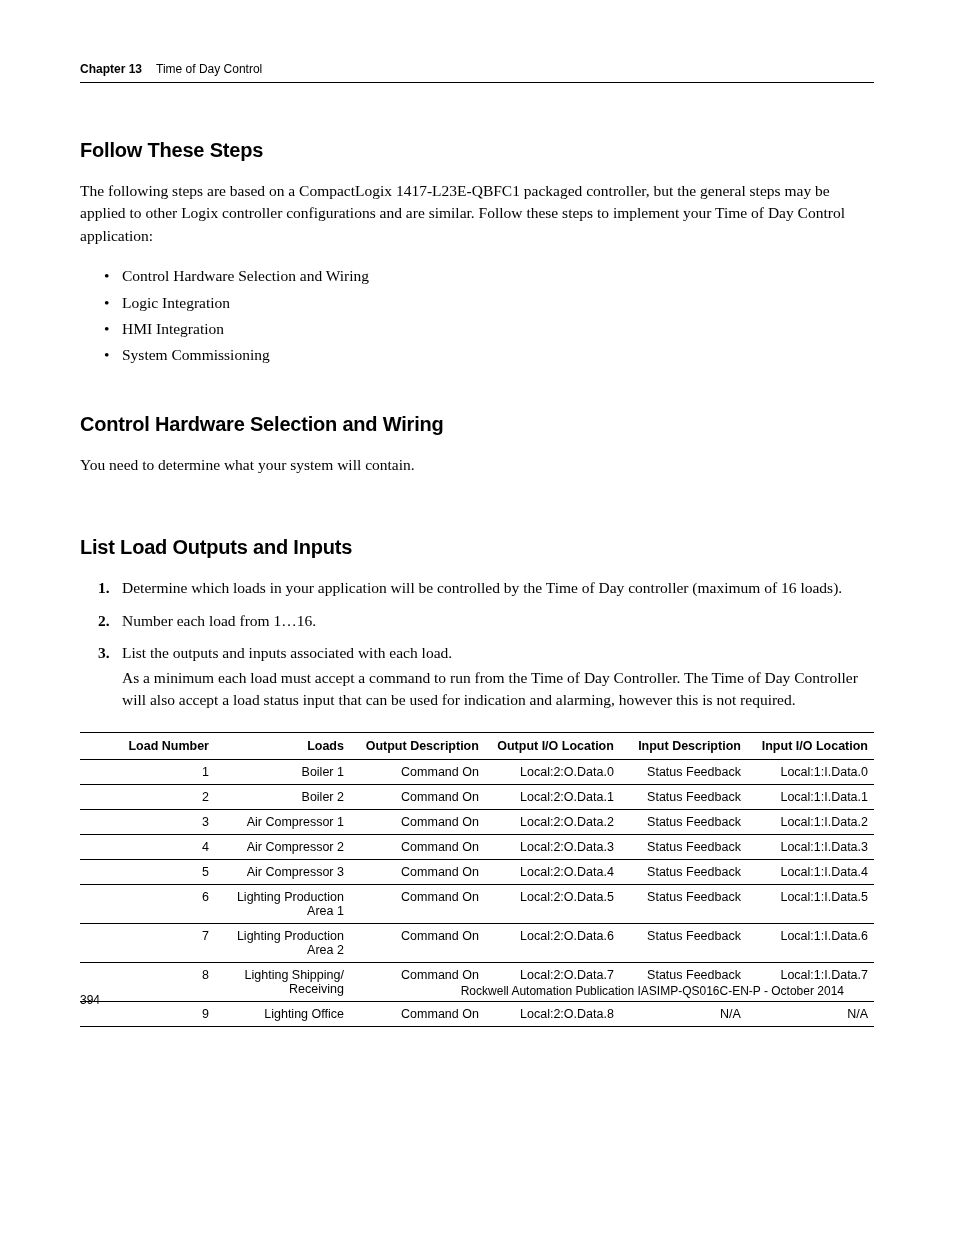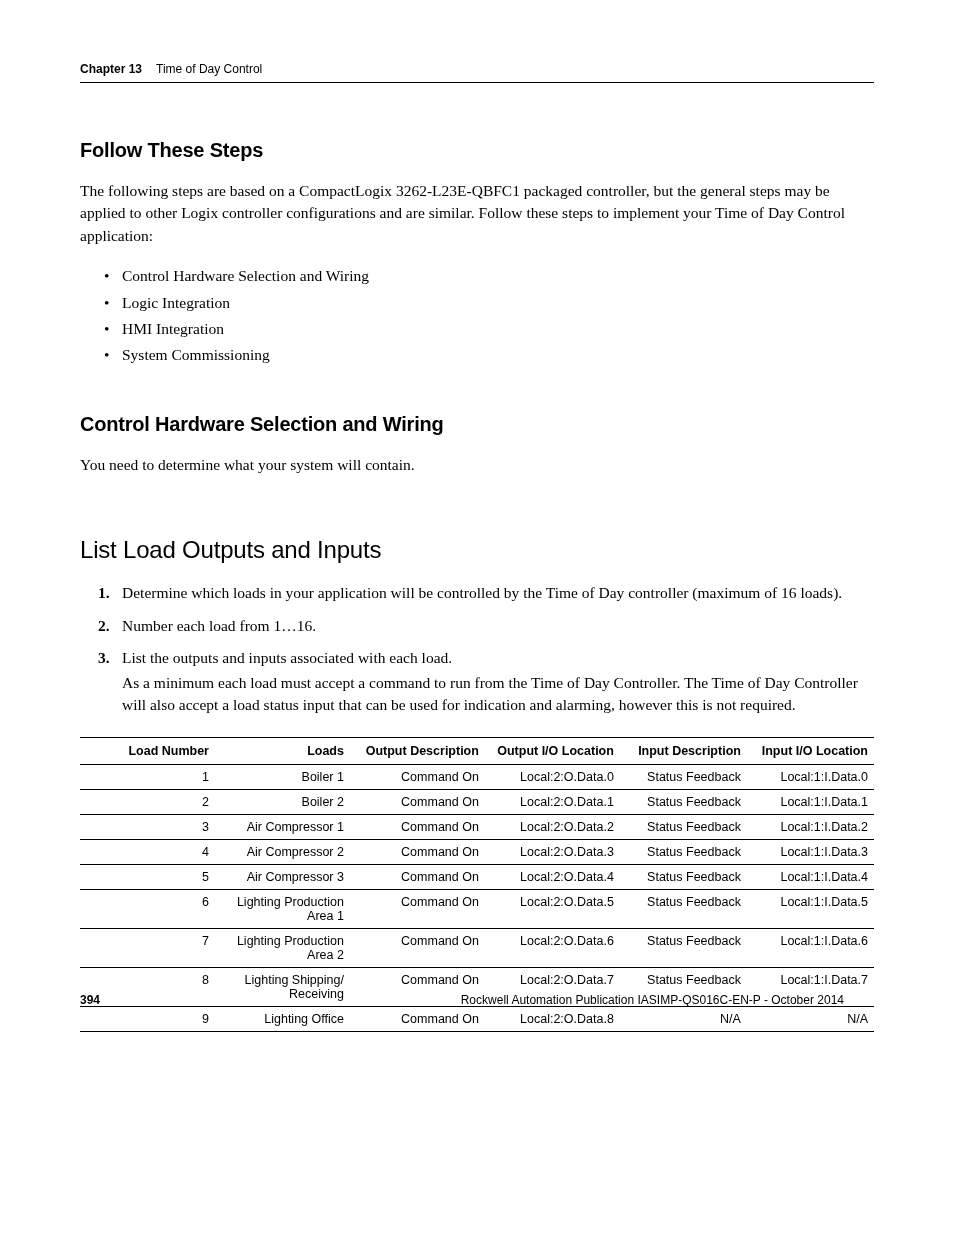--- a/index.html
+++ b/index.html
@@ -59,22 +59,22 @@
     position: relative;
   }
   ul.bullets li::before {
     content: "•";
     position: absolute;
     left: -18px;
     top: 0;
   }
   h2.subsection {
     font-family: "Helvetica Neue", Arial, sans-serif;
-    font-weight: 400;
-    font-size: 24px;
+    font-weight: 700;
+    font-size: 20px;
     margin: 0 0 18px 0;
     letter-spacing: -0.2px;
     font-stretch: condensed;
   }
   ol.steps {
     margin: 0 0 20px 0;
     padding-left: 42px;
     list-style: none;
     counter-reset: step;
   }
@@ -126,37 +126,37 @@
   .footer {
     position: absolute;
     left: 80px;
     right: 80px;
     bottom: 42px;
     font-family: "Helvetica Neue", Arial, sans-serif;
     font-size: 12px;
     display: flex;
     justify-content: space-between;
   }
-  .footer .pnum { font-weight: 700; }
+  .footer .pnum { font-weight: 400; margin-top: 9px; }
   .footer .pub { flex: 1; text-align: right; padding-left: 46px; }
   .gap-md { height: 44px; }
 </style>
 </head>
 <body>
 
 <div class="page">
 
   <div class="running-header">
     <span class="chap">Chapter 13</span>
     <span class="title">Time of Day Control</span>
   </div>
   <hr class="thin-rule">
 
   <h1 class="section">Follow These Steps</h1>
-  <p class="body">The following steps are based on a CompactLogix 3262-L23E-QBFC1 packaged controller, but the general steps may be applied to other Logix controller configurations and are similar. Follow these steps to implement your Time of Day Control application:</p>
+  <p class="body">The following steps are based on a CompactLogix 1417-L23E-QBFC1 packaged controller, but the general steps may be applied to other Logix controller configurations and are similar. Follow these steps to implement your Time of Day Control application:</p>
   <ul class="bullets">
     <li>Control Hardware Selection and Wiring</li>
     <li>Logic Integration</li>
     <li>HMI Integration</li>
     <li>System Commissioning</li>
   </ul>
 
   <h1 class="section">Control Hardware Selection and Wiring</h1>
   <p class="body">You need to determine what your system will contain.</p>
 

